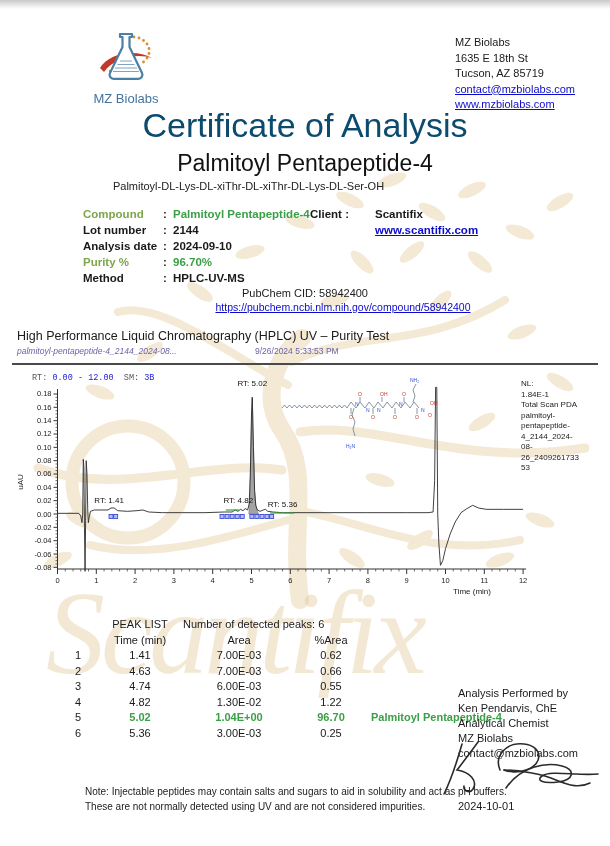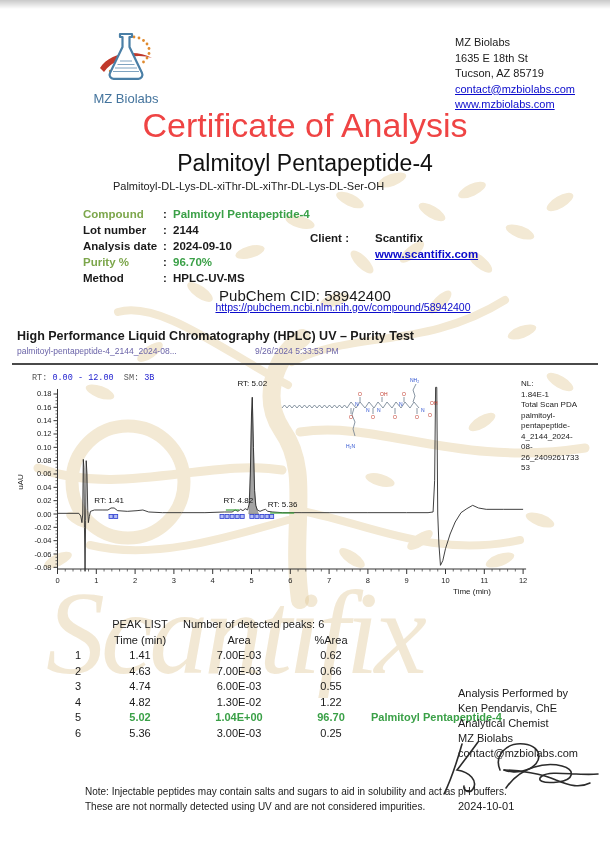--- a/index.html
+++ b/index.html
@@ -14,36 +14,36 @@
   #wm-text{position:absolute;left:46px;top:566px;z-index:0;
            font-family:"Liberation Serif",serif;font-style:italic;
            font-size:118px;letter-spacing:-4px;color:rgba(223,198,148,0.40);
            white-space:nowrap;}
   
   .logo-box{left:70px;top:28px;width:112px;text-align:center;}
   .logo-text{font-size:13px;color:#44749d;margin-top:1px;}
   .letterhead{left:455px;top:35px;font-size:11px;line-height:15.5px;}
   a.link{color:#0b0bcc;text-decoration:underline;cursor:pointer;}
   
-  .doc-title{left:0;top:106px;width:610px;text-align:center;font-size:34px;color:#ef4444;}
+  .doc-title{left:0;top:106px;width:610px;text-align:center;font-size:34px;color:#0c4a6e;}
   .doc-sub{left:0;top:150px;width:610px;text-align:center;font-size:23px;color:#111;}
   .doc-seq{left:0;top:180px;width:497px;text-align:center;font-size:11px;color:#222;}
   
   .info{left:83px;top:206px;font-size:11.5px;font-weight:bold;line-height:16px;}
   .info-row{display:grid;grid-template-columns:80px 10px auto;}
   .green-l{color:#7ca64b;}
   .green-v{color:#3aa047;}
   .client{left:310px;top:206px;font-size:11.5px;font-weight:bold;line-height:16px;}
-  .client-grid{display:grid;grid-template-columns:65px auto;margin-top:24px;}
-  
-  .pubchem1{left:0;top:287px;width:610px;text-align:center;font-size:15px;}
+  .client-grid{display:grid;grid-template-columns:65px auto;}
+  
+  .pubchem1{left:0;top:287px;width:610px;text-align:center;font-size:11px;}
   .pubchem2{left:0;top:301px;width:610px;text-align:center;font-size:10.5px;margin-left:38px;}
   
-  .hplc-title{left:17px;top:329px;font-size:12.5px;font-weight:bold;}
-  .hplc-file{left:17px;top:346px;font-size:8.5px;color:#6a63a8;}
+  .hplc-title{left:17px;top:329px;font-size:12.5px;font-weight:normal;}
+  .hplc-file{left:17px;top:346px;font-size:8.5px;color:#6a63a8;font-style:italic;}
   .hplc-date{left:255px;top:346px;font-size:8.5px;color:#6a63a8;}
   .hplc-rule{left:12px;top:363px;width:586px;height:2px;background:#4a4a4a;}
   .rt-line{left:32px;top:373px;font-size:8.5px;color:#555;font-family:Liberation Mono, monospace;}
   .rt-line b{font-weight:normal;color:#2323cf;}
   #chromatogram{left:10px;top:378px;}
   .nl-block{left:521px;top:379px;font-size:8px;line-height:10.5px;color:#222;width:80px;}
   
   .pl{left:75px;top:617px;font-size:11px;line-height:15.5px;}
   .pl-h1{display:flex;}
   .pl-h1 .t1{margin-left:22px;width:86px;text-align:center;}

